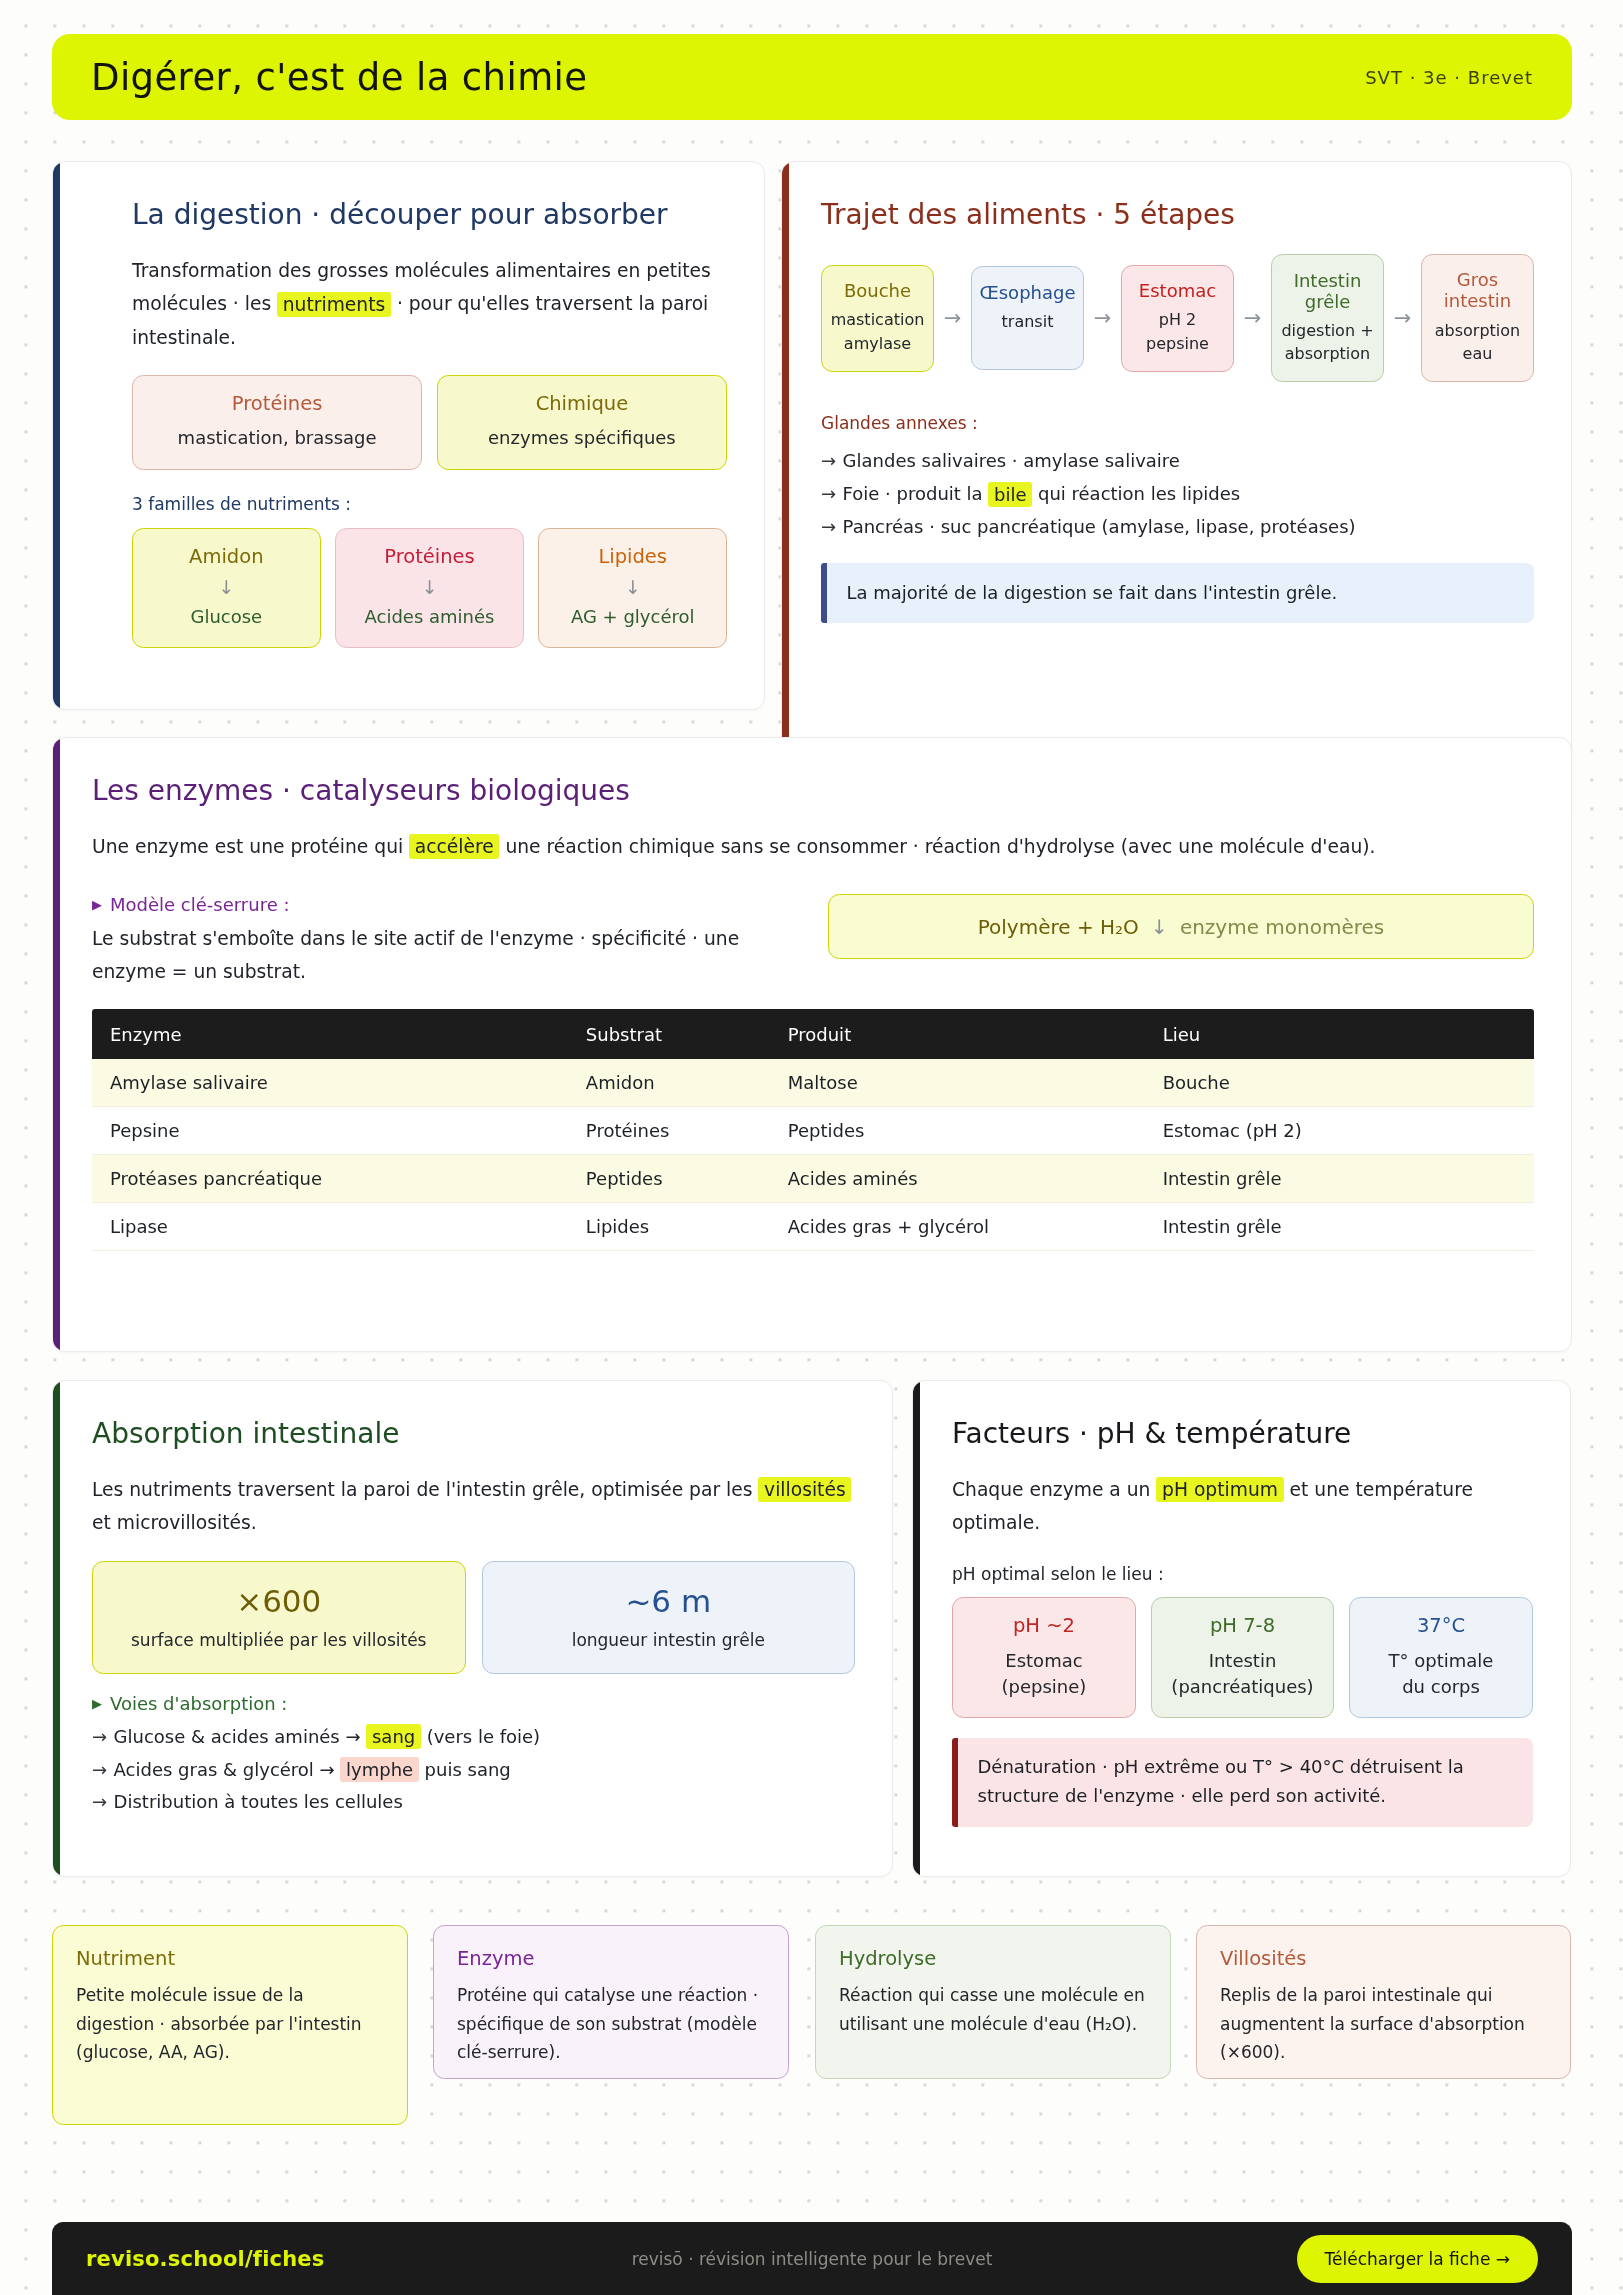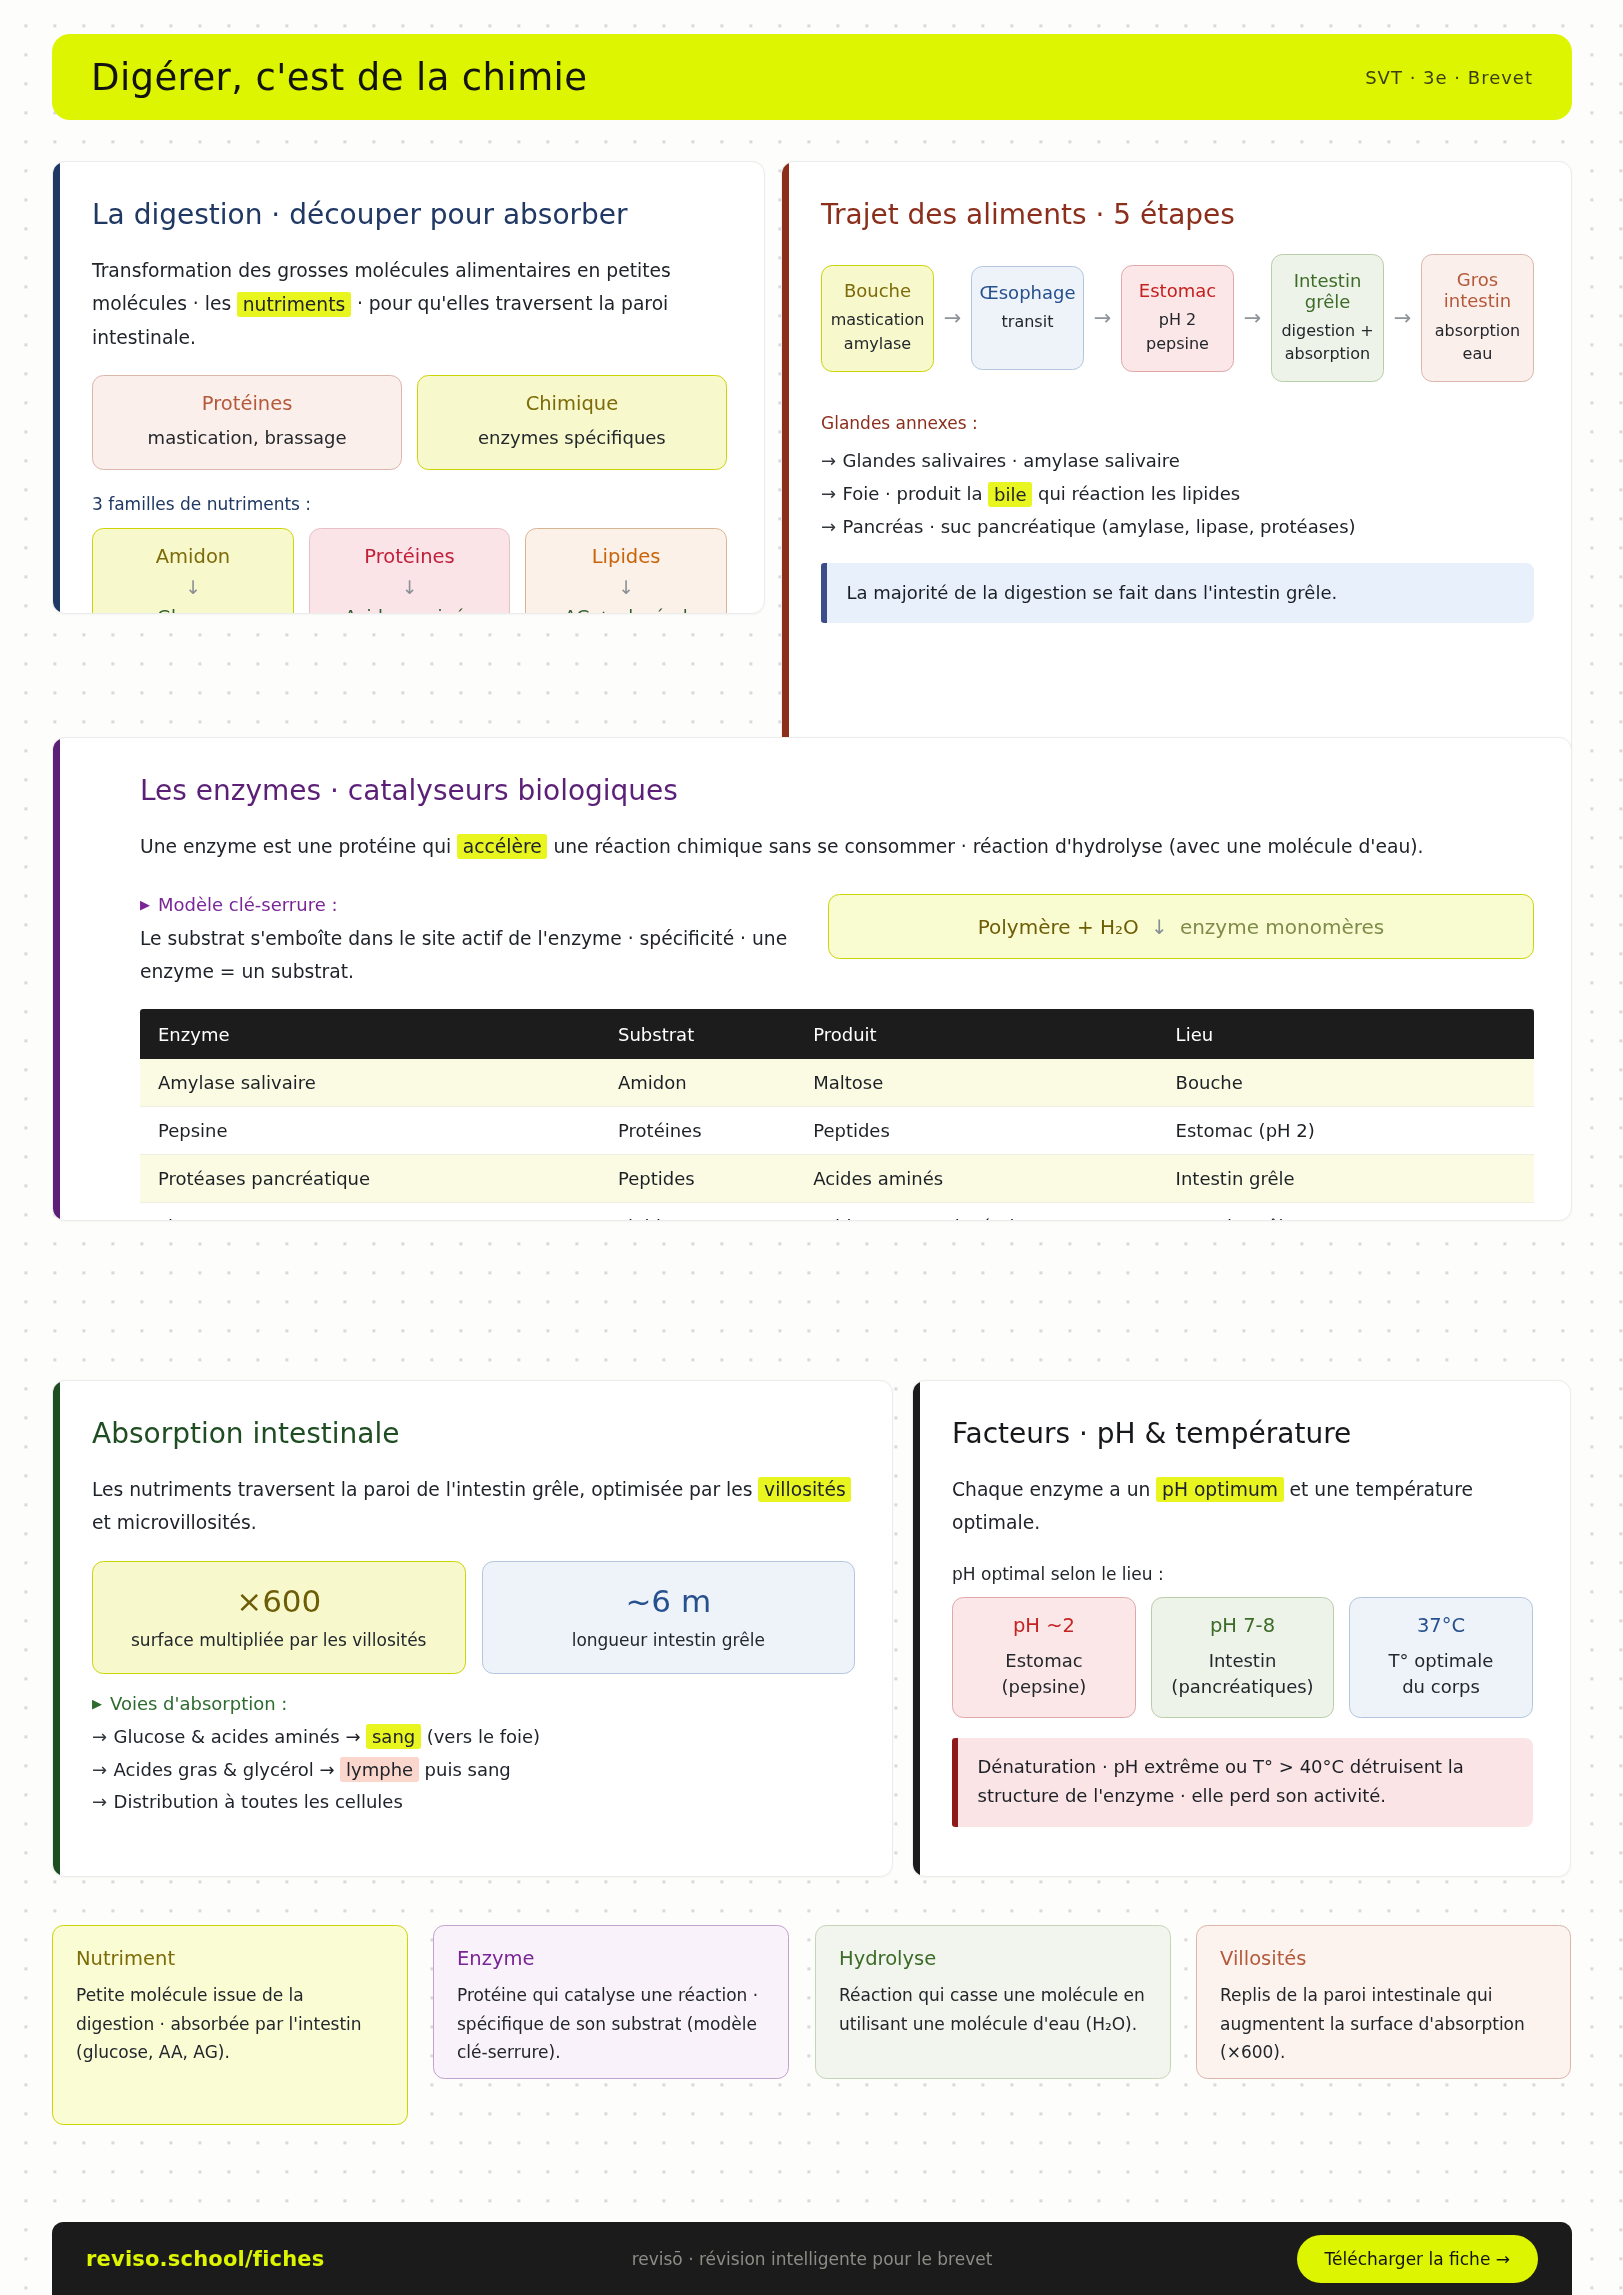--- a/index.html
+++ b/index.html
@@ -192,21 +192,21 @@
   }
 </style>
 </head>
 <body>
 
 <div class="header">
   <div class="header-title hw">Digérer, c'est de la chimie</div>
   <div class="header-meta hw">SVT · 3e · Brevet</div>
 </div>
 
-<div class="card" id="card-digestion" style="--accent:#1f3864; left:52px; top:161px; width:713px; height:453px;">
+<div class="card" id="card-digestion" style="--accent:#1f3864; left:52px; top:161px; width:713px; height:549px;padding-left:40px;">
   <div class="card-inner">
     <div class="card-title hw" style="color:#1f3864;">La digestion · découper pour absorber</div>
 
     <div class="body-text hw">
       <span>Transformation des grosses molécules alimentaires en petites molécules · les </span><span class="mark-y">nutriments</span><span> · pour qu'elles traversent la paroi intestinale.</span>
     </div>
 
     <div class="chipgrid" style="margin-top:21px;">
       <div class="chip pink">
         <div class="chip-title hw" style="color:#b4593a;">Protéines</div>
@@ -286,21 +286,21 @@
       </div>
       <div>
         <span class="bull-arrow">→</span><span class="hw">Pancréas · suc pancréatique (amylase, lipase, protéases)</span>
       </div>
     </div>
 
     <div class="callout hw">La majorité de la digestion se fait dans l'intestin grêle.</div>
   </div>
 </div>
 
-<div class="card" id="card-enzymes" style="--accent:#5b1f77; left:52px; top:737px; width:1520px; height:484px;padding-left:48px;">
+<div class="card" id="card-enzymes" style="--accent:#5b1f77; left:52px; top:737px; width:1520px; height:615px;">
   <div class="card-inner">
     <div class="card-title hw" style="color:#5b1f77;">Les enzymes · catalyseurs biologiques</div>
 
     <div class="body-text hw">
       <span>Une enzyme est une protéine qui </span><span class="mark-y">accélère</span><span> une réaction chimique sans se consommer · réaction d'hydrolyse (avec une molécule d'eau).</span>
     </div>
 
     <div style="display:flex; gap:23px; align-items:flex-start; margin-top:11.4px;">
       <div style="flex:1 1 52%;">
         <div class="subhead hw" style="color:#7a2596;">

